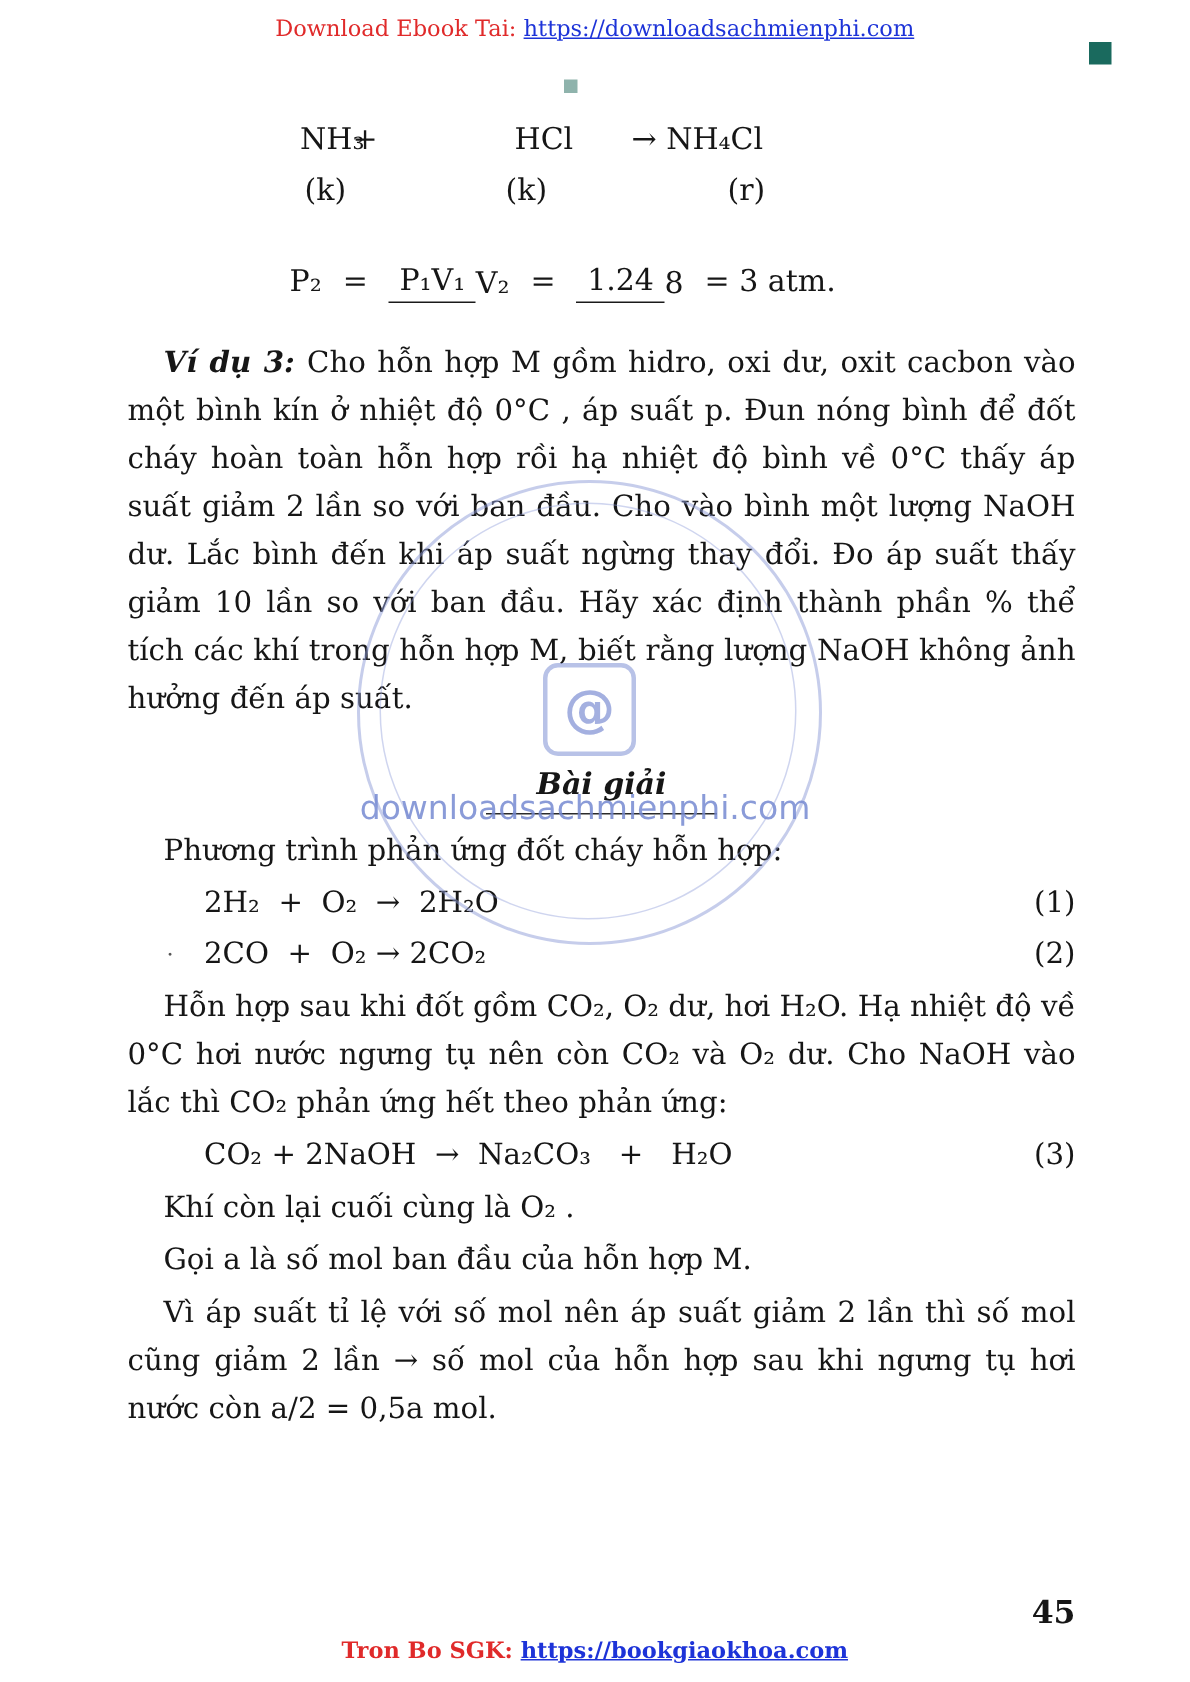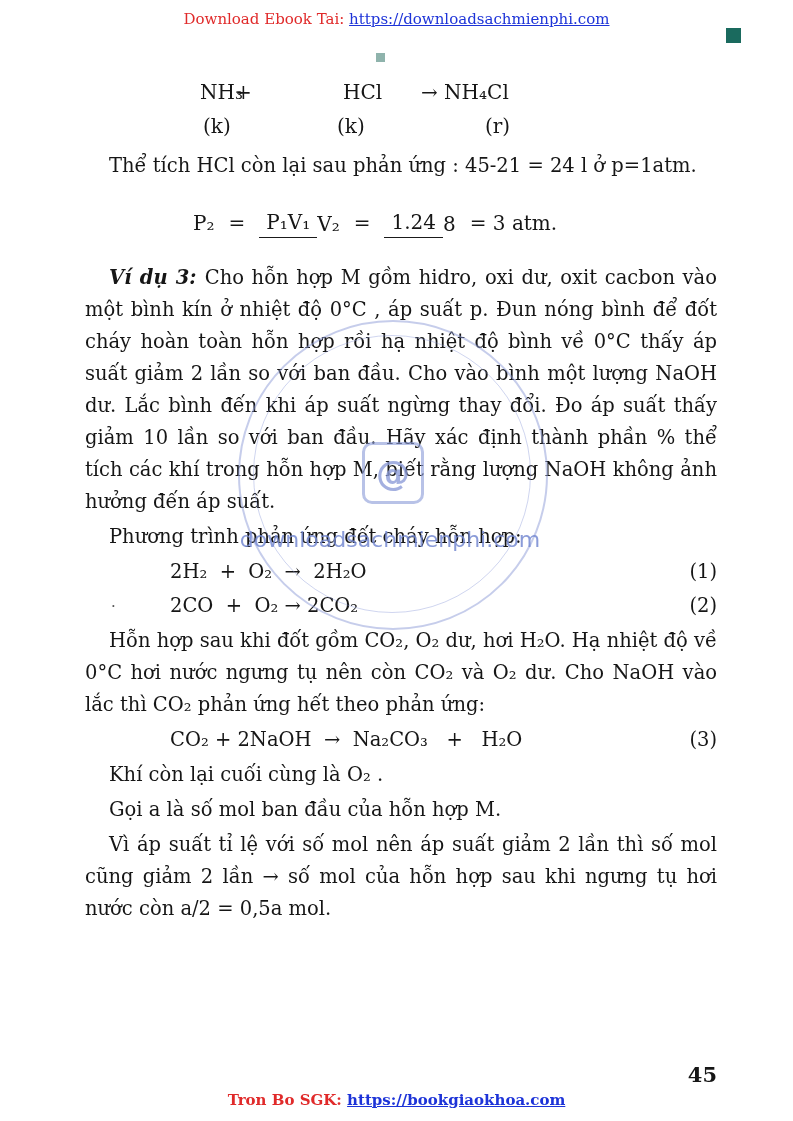--- a/index.html
+++ b/index.html
@@ -38,21 +38,21 @@
   .formula{display:flex;align-items:center;gap:14px;margin:10px 0 8px 108px;font-size:20px;height:62px;}
   .frac{display:inline-flex;flex-direction:row;align-items:center;line-height:26px;}
   .frac .num{padding:0 7px 2px;border-bottom:1.6px solid #1a1a1a;}
   .frac .den{padding-top:2px;}
   
   .sol-head{text-align:center;margin:24px 0 8px;}
   .sol-head span{display:inline-block;font-weight:bold;font-style:italic;font-size:20px;
     border-bottom:1.6px solid #2b2b2b;padding:0 34px 4px;}
   
   .eqrow{position:relative;display:flex;justify-content:space-between;margin:2px 0;font-size:19.5px;}
-  .eqrow .eqtext{white-space:pre;margin-left:85px;}
+  .eqrow .eqtext{white-space:pre;margin-left:51px;}
   .eqrow .eqnum{white-space:pre;}
   .eqrow .bullet{position:absolute;left:26px;top:0;font-size:15px;color:#555;}
   
   .watermark{position:absolute;inset:0;z-index:6;pointer-events:none;
     font-family:"DejaVu Sans","Liberation Sans",sans-serif;}
   .wm-circle{position:absolute;border-radius:50%;}
   .wm-outer{left:238px;top:320px;width:306px;height:306px;border:2px solid rgba(141,156,216,0.5);}
   .wm-inner{left:253px;top:335px;width:276px;height:276px;border:1.5px solid rgba(141,156,216,0.42);}
   .wm-logo{position:absolute;left:362px;top:442px;width:56px;height:56px;
     border:3px solid rgba(141,156,216,0.62);border-radius:10px;
@@ -80,39 +80,41 @@
     <div class="reaction1">
       <span class="r-a">NH₃</span>
       <span class="r-plus">+</span>
       <span class="r-b">HCl</span>
       <span class="r-prod">→ NH₄Cl</span>
       <span class="s-a">(k)</span>
       <span class="s-b">(k)</span>
       <span class="s-c">(r)</span>
     </div>
 
-    <p class="just">Thể tích HCl còn lại sau phản ứng : 45-21 = 24 l ở p=1atm.</p>
 
     <div class="formula">
       <span>P₂</span>
       <span>=</span>
       <span class="frac">
         <span class="num">P₁V₁</span>
         <span class="den">V₂</span>
       </span>
       <span>=</span>
       <span class="frac">
         <span class="num">1.24</span>
         <span class="den">8</span>
       </span>
       <span>= 3 atm.</span>
     </div>
 
     <p class="just"><span class="bi">Ví dụ 3: </span><span>Cho hỗn hợp M gồm hidro, oxi dư, oxit cacbon vào một bình kín ở nhiệt độ 0°C , áp suất p. Đun nóng bình để đốt cháy hoàn toàn hỗn hợp rồi hạ nhiệt độ bình về 0°C thấy áp suất giảm 2 lần so với ban đầu. Cho vào bình một lượng NaOH dư. Lắc bình đến khi áp suất ngừng thay đổi. Đo áp suất thấy giảm 10 lần so với ban đầu. Hãy xác định thành phần % thể tích các khí trong hỗn hợp M, biết rằng lượng NaOH không ảnh hưởng đến áp suất.</span></p>
 
+    <div class="sol-head">
+      <span>Bài giải</span>
+    </div>
 
     <p class="just">Phương trình phản ứng đốt cháy hỗn hợp:</p>
 
     <div class="eqrow">
       <span class="eqtext">2H₂  +  O₂  →  2H₂O</span>
       <span class="eqnum">(1)</span>
     </div>
     <div class="eqrow">
       <span class="bullet">·</span>
       <span class="eqtext">2CO  +  O₂ → 2CO₂</span>

